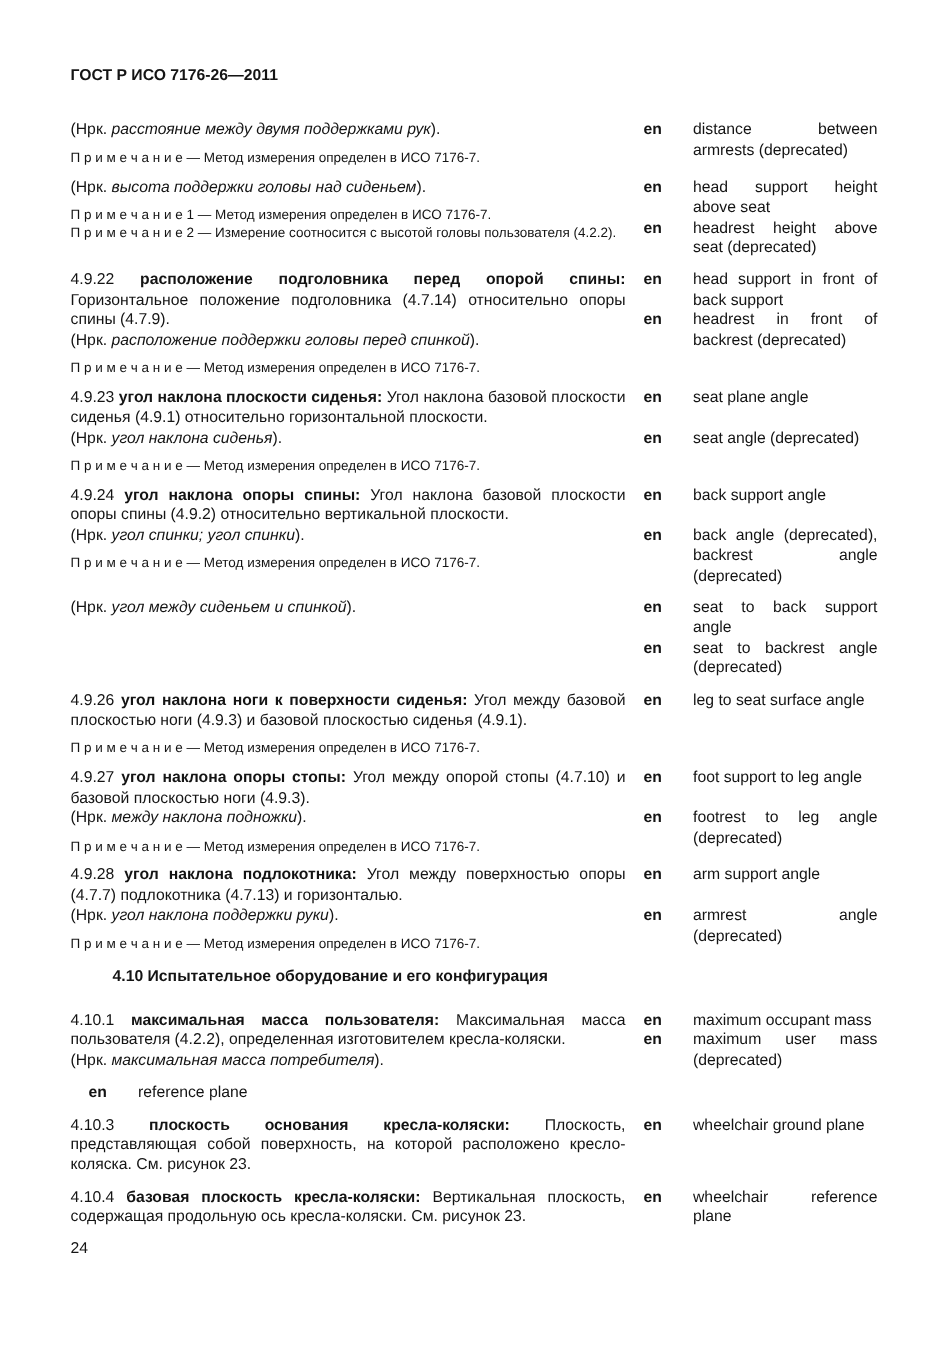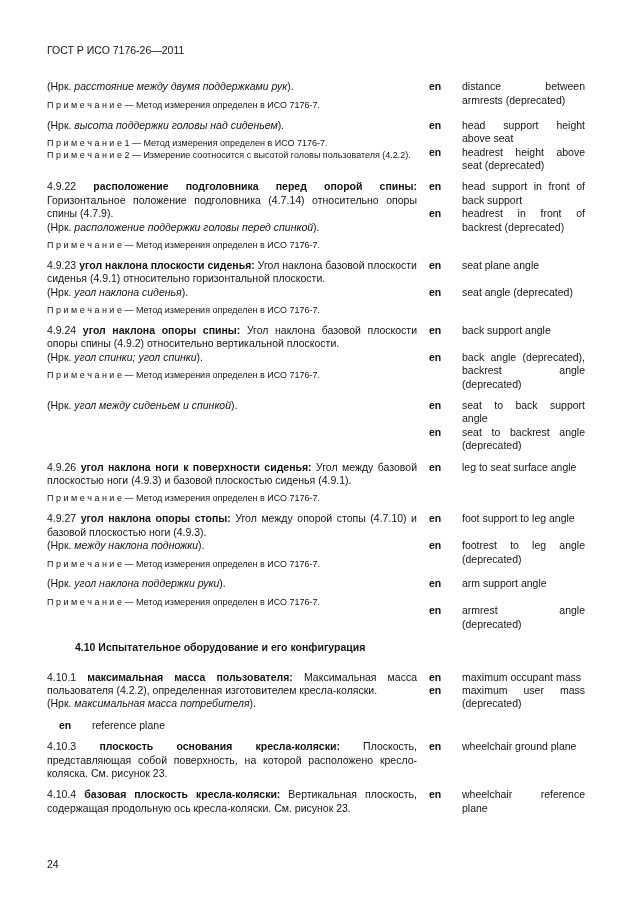--- a/index.html
+++ b/index.html
@@ -12,21 +12,21 @@
     box-sizing: border-box;
     padding: 44px 45px 0 47px;
     font-family: "Liberation Sans", "DejaVu Sans", sans-serif;
     font-size: 10.5px;
     line-height: 13.4px;
     color: #141414;
     overflow: hidden;
   }
   p { margin: 0; }
   .doc-header {
-    font-weight: normal;
+    font-weight: bold;
     margin-bottom: 0;
   }
   .entry {
     display: flex;
     align-items: flex-start;
     margin-top: 8px;
   }
   .entry.first-block { margin-top: 23px; }
   .left  { width: 370px; text-align: justify; }
   .right { width: 156px; margin-left: 12px; }
@@ -49,21 +49,21 @@
     flex: none;
   }
   .enterm { flex: 1; text-align: justify; }
   .sec-heading {
     font-weight: bold;
     margin: 10px 0 16px 28px;
   }
   .page-number {
     position: absolute;
     left: 47px;
-    top: 858px;
+    top: 826px;
   }
 </style>
 </head>
 <body>
 
 <div class="page">
 
   <p class="doc-header">ГОСТ Р ИСО 7176-26—2011</p>
 
   <div class="entry first-block">
@@ -193,20 +193,21 @@
         </div>
       <div class="enrow gap1">
           <span class="lang">en</span>
           <span class="enterm">footrest to leg angle (deprecated)</span>
         </div>
     </div>
   </div>
 
   <div class="entry">
     <div class="left">
+      <p class="def"><span class="num">4.9.28</span> <b>угол наклона подлокотника:</b> <span>Угол между поверхностью опоры (4.7.7) подлокотника (4.7.13) и горизонталью.</span></p>
       <p class="nrk"><span>(Нрк. </span><i>угол наклона поддержки руки</i><span>).</span></p>
       <p class="note">П р и м е ч а н и е — Метод измерения определен в ИСО 7176-7.</p>
     </div>
     <div class="right">
       <div class="enrow">
           <span class="lang">en</span>
           <span class="enterm">arm support angle</span>
         </div>
       <div class="enrow gap1">
           <span class="lang">en</span>

